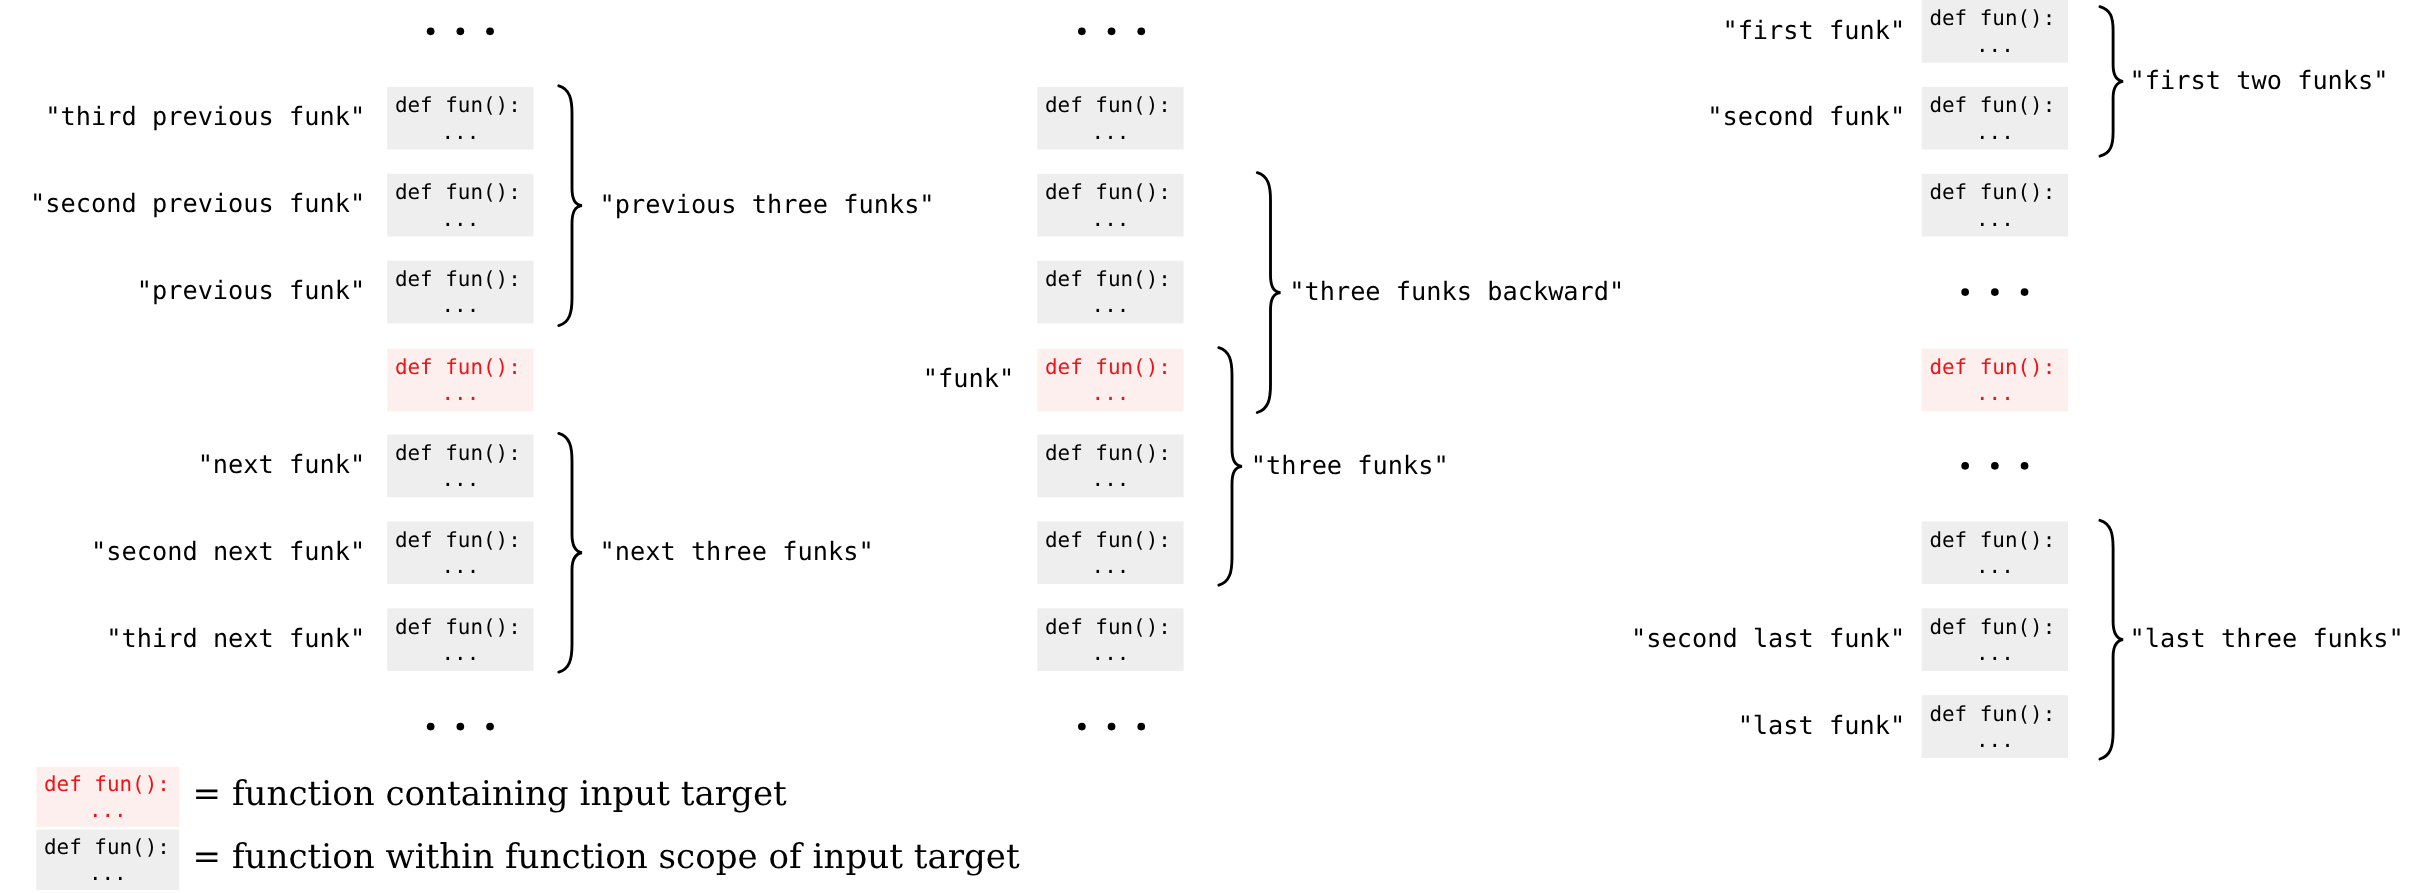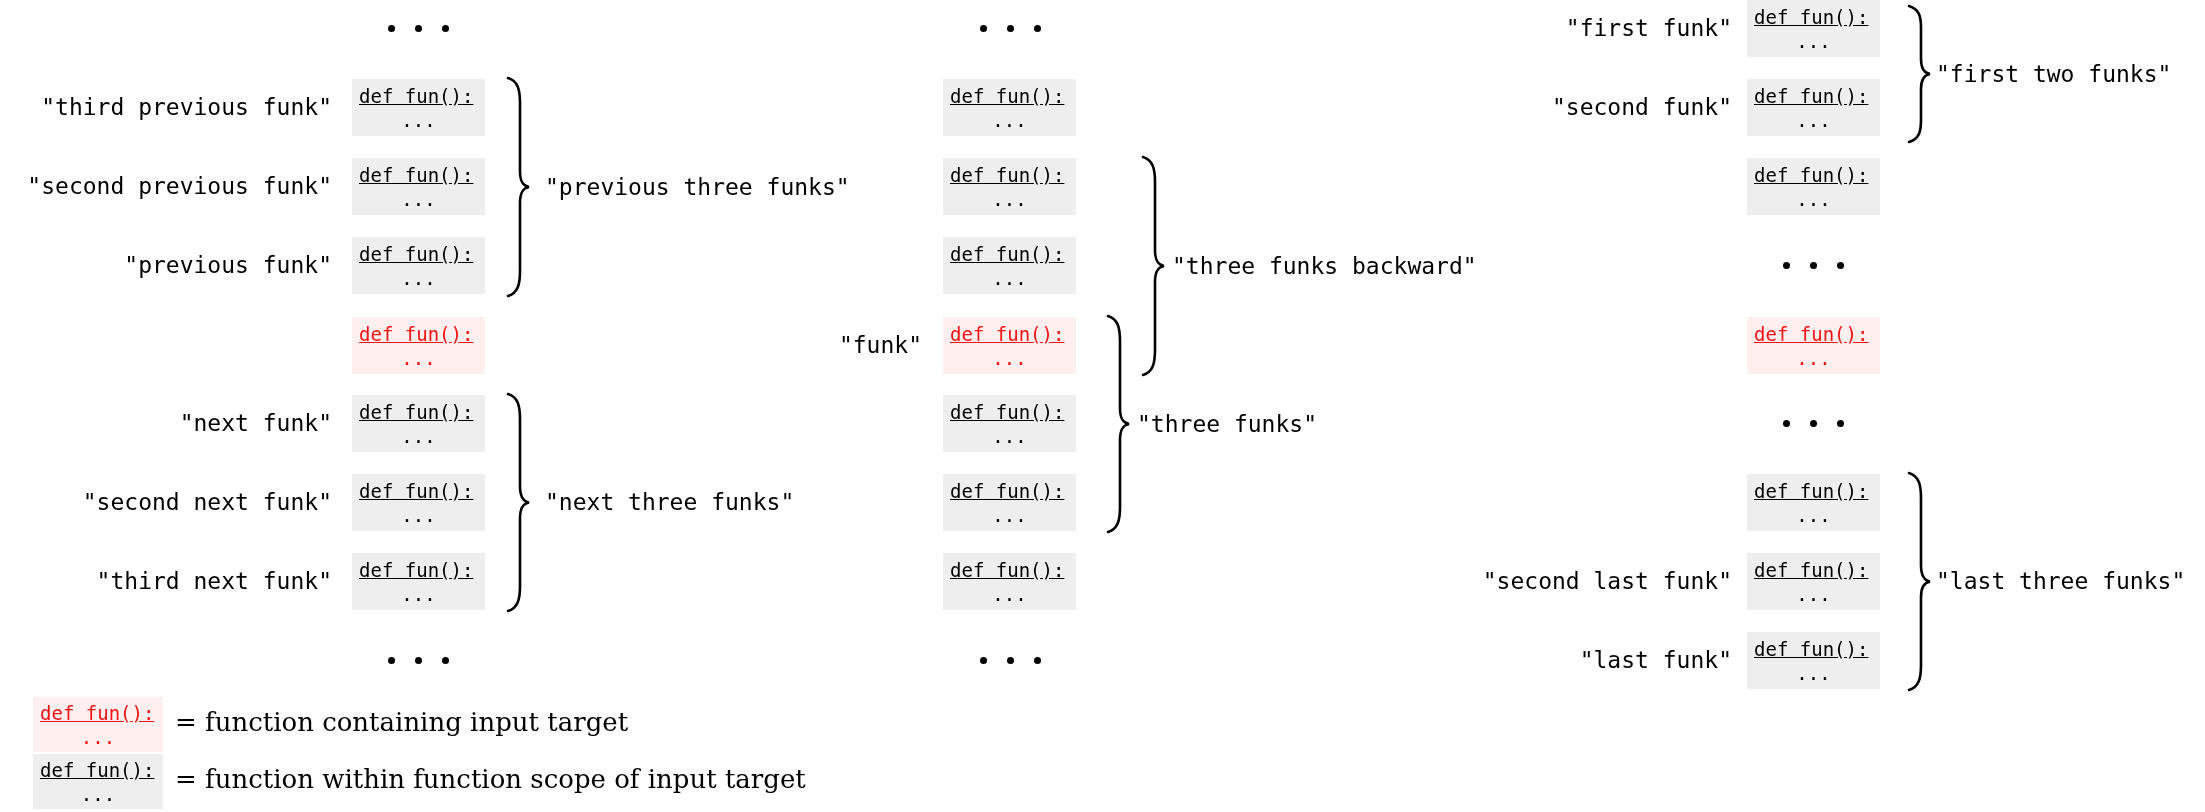--- a/index.html
+++ b/index.html
@@ -4,37 +4,37 @@
 <style>
   html,body{margin:0;padding:0;background:#ffffff;}
   #canvas{
     position:relative;width:2205px;height:812px;background:#ffffff;overflow:hidden;
     font-family:"DejaVu Sans Mono",monospace;color:#000;
   }
   .box{
     position:absolute;width:133px;height:57px;background:#eeeeee;
     font-size:19px;line-height:24px;
   }
-  .box .l1{padding:5px 0 0 7px;white-space:pre;text-decoration:underline;}
+  .box .l1{padding:5px 0 0 7px;white-space:pre;}
   .box .l2{text-align:center;}
   .box.target{background:#fdefee;color:#f01214;}
   .rl{
     position:absolute;height:57px;line-height:57px;text-align:right;
     font-size:23px;white-space:pre;
   }
   .bl{
     position:absolute;height:56px;line-height:56px;text-align:left;
     font-size:23px;white-space:pre;
   }
   .ellipsis{position:absolute;display:flex;gap:20px;}
   .ellipsis i{display:block;width:7px;height:7px;border-radius:50%;background:#000;}
   .brace{position:absolute;}
   .brace svg{display:block;}
   .legend-text{
-    position:absolute;height:56px;line-height:56px;font-size:26px;
+    position:absolute;height:56px;line-height:56px;font-size:31px;
     font-family:"DejaVu Serif",serif;white-space:pre;
   }
   .legend-box{height:55px;}
   .legend-box .l1{padding-top:4px;}
 </style>
 </head>
 <body>
 
 <div id="canvas">
 

